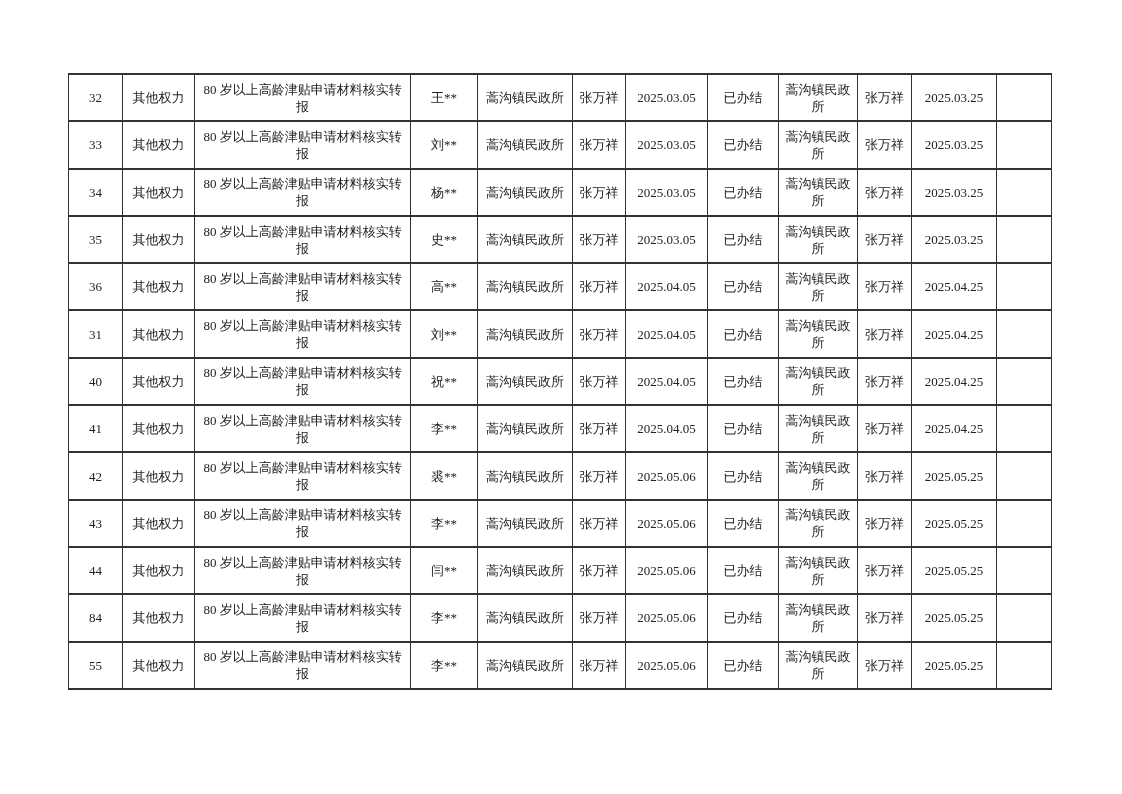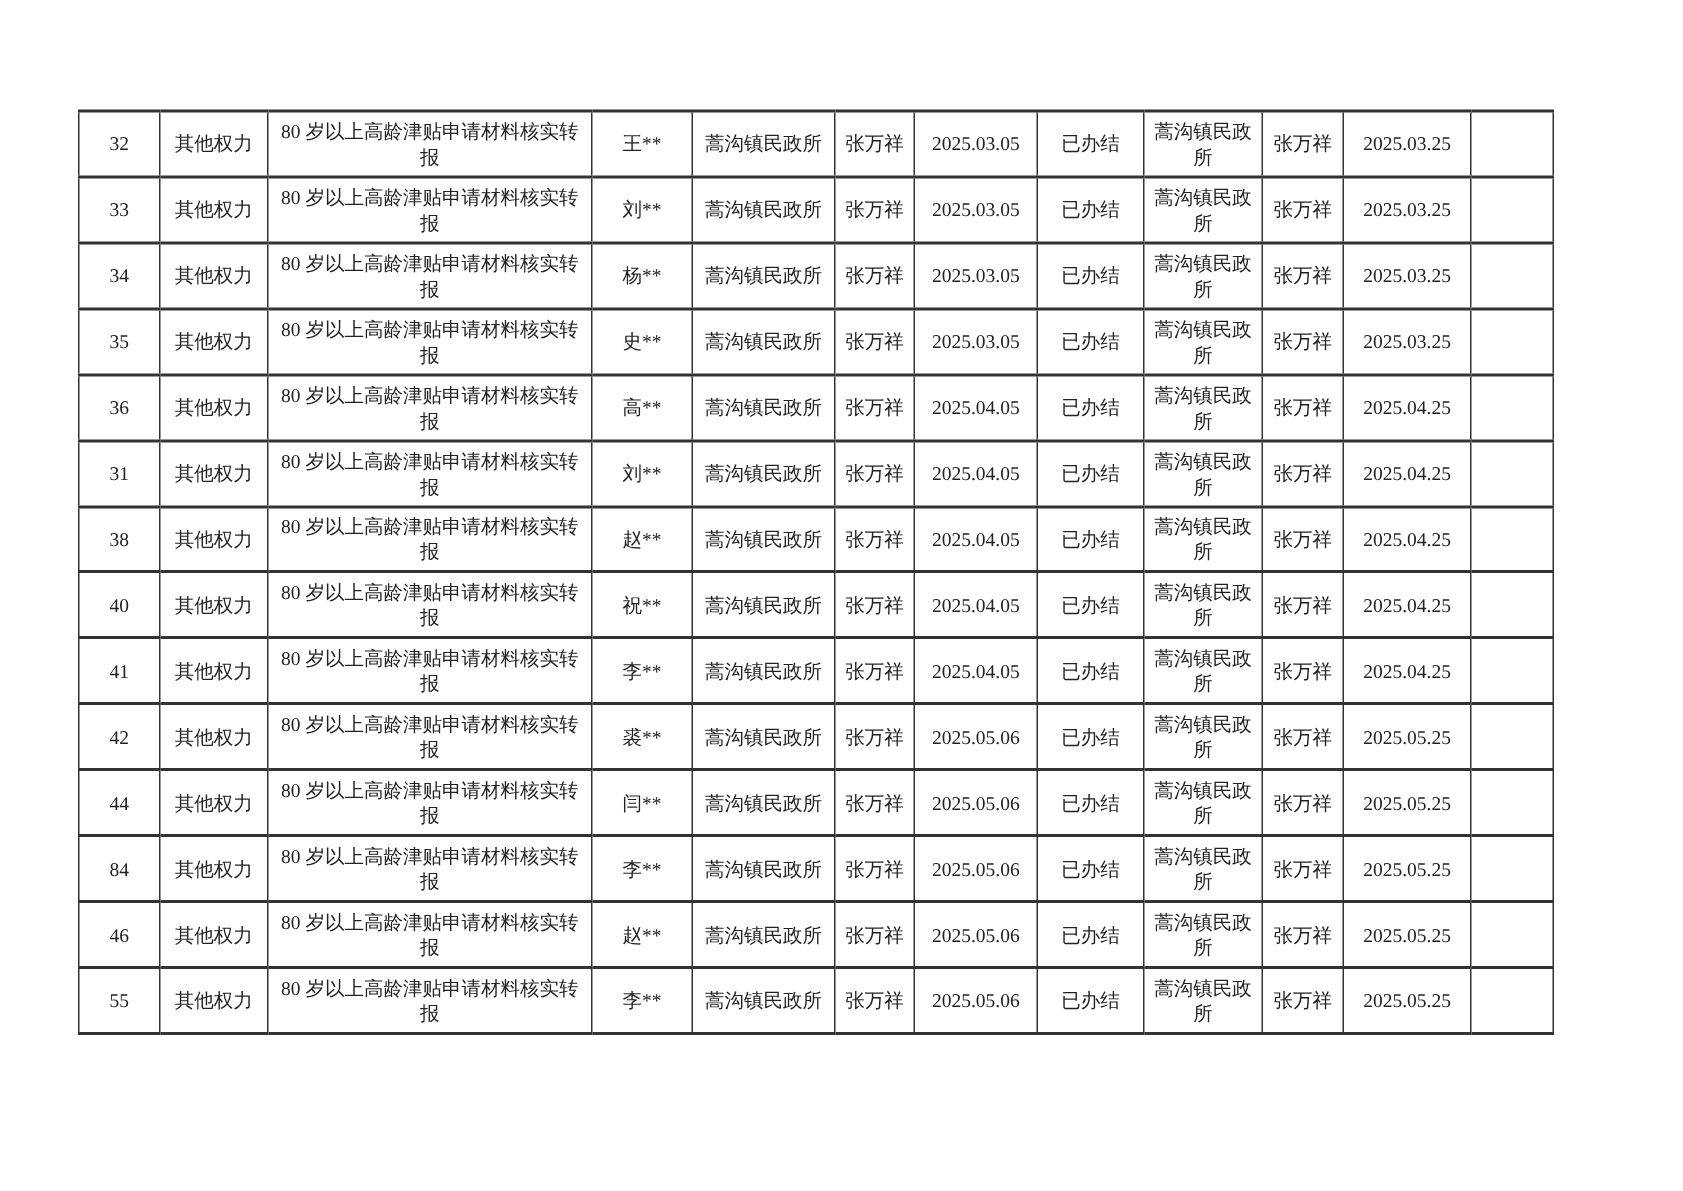--- a/index.html
+++ b/index.html
@@ -15,21 +15,21 @@
     overflow: hidden;
   }
   .page {
     position: relative;
     width: 1122px;
     height: 794px;
     background: #ffffff;
   }
   table.records {
     position: absolute;
-    left: 52px;
+    left: 68px;
     top: 73px;
     width: 983px;
     height: 617px;
     border-collapse: collapse;
     table-layout: fixed;
   }
   table.records td {
     border: solid #333333;
     border-width: 2px 1px;
     text-align: center;
@@ -152,34 +152,20 @@
           <td>蒿沟镇民政所</td>
           <td>张万祥</td>
           <td>2025.04.05</td>
           <td>已办结</td>
           <td>蒿沟镇民政所</td>
           <td>张万祥</td>
           <td>2025.04.25</td>
           <td></td>
         </tr>
         <tr>
-          <td>38</td>
-          <td>其他权力</td>
-          <td>80 岁以上高龄津贴申请材料核实转报</td>
-          <td>赵**</td>
-          <td>蒿沟镇民政所</td>
-          <td>张万祥</td>
-          <td>2025.04.05</td>
-          <td>已办结</td>
-          <td>蒿沟镇民政所</td>
-          <td>张万祥</td>
-          <td>2025.04.25</td>
-          <td></td>
-        </tr>
-        <tr>
           <td>40</td>
           <td>其他权力</td>
           <td>80 岁以上高龄津贴申请材料核实转报</td>
           <td>祝**</td>
           <td>蒿沟镇民政所</td>
           <td>张万祥</td>
           <td>2025.04.05</td>
           <td>已办结</td>
           <td>蒿沟镇民政所</td>
           <td>张万祥</td>
@@ -208,52 +194,52 @@
           <td>蒿沟镇民政所</td>
           <td>张万祥</td>
           <td>2025.05.06</td>
           <td>已办结</td>
           <td>蒿沟镇民政所</td>
           <td>张万祥</td>
           <td>2025.05.25</td>
           <td></td>
         </tr>
         <tr>
+          <td>43</td>
+          <td>其他权力</td>
+          <td>80 岁以上高龄津贴申请材料核实转报</td>
+          <td>李**</td>
+          <td>蒿沟镇民政所</td>
+          <td>张万祥</td>
+          <td>2025.05.06</td>
+          <td>已办结</td>
+          <td>蒿沟镇民政所</td>
+          <td>张万祥</td>
+          <td>2025.05.25</td>
+          <td></td>
+        </tr>
+        <tr>
           <td>44</td>
           <td>其他权力</td>
           <td>80 岁以上高龄津贴申请材料核实转报</td>
           <td>闫**</td>
           <td>蒿沟镇民政所</td>
           <td>张万祥</td>
           <td>2025.05.06</td>
           <td>已办结</td>
           <td>蒿沟镇民政所</td>
           <td>张万祥</td>
           <td>2025.05.25</td>
           <td></td>
         </tr>
         <tr>
           <td>84</td>
           <td>其他权力</td>
           <td>80 岁以上高龄津贴申请材料核实转报</td>
           <td>李**</td>
-          <td>蒿沟镇民政所</td>
-          <td>张万祥</td>
-          <td>2025.05.06</td>
-          <td>已办结</td>
-          <td>蒿沟镇民政所</td>
-          <td>张万祥</td>
-          <td>2025.05.25</td>
-          <td></td>
-        </tr>
-        <tr>
-          <td>46</td>
-          <td>其他权力</td>
-          <td>80 岁以上高龄津贴申请材料核实转报</td>
-          <td>赵**</td>
           <td>蒿沟镇民政所</td>
           <td>张万祥</td>
           <td>2025.05.06</td>
           <td>已办结</td>
           <td>蒿沟镇民政所</td>
           <td>张万祥</td>
           <td>2025.05.25</td>
           <td></td>
         </tr>
         <tr>

